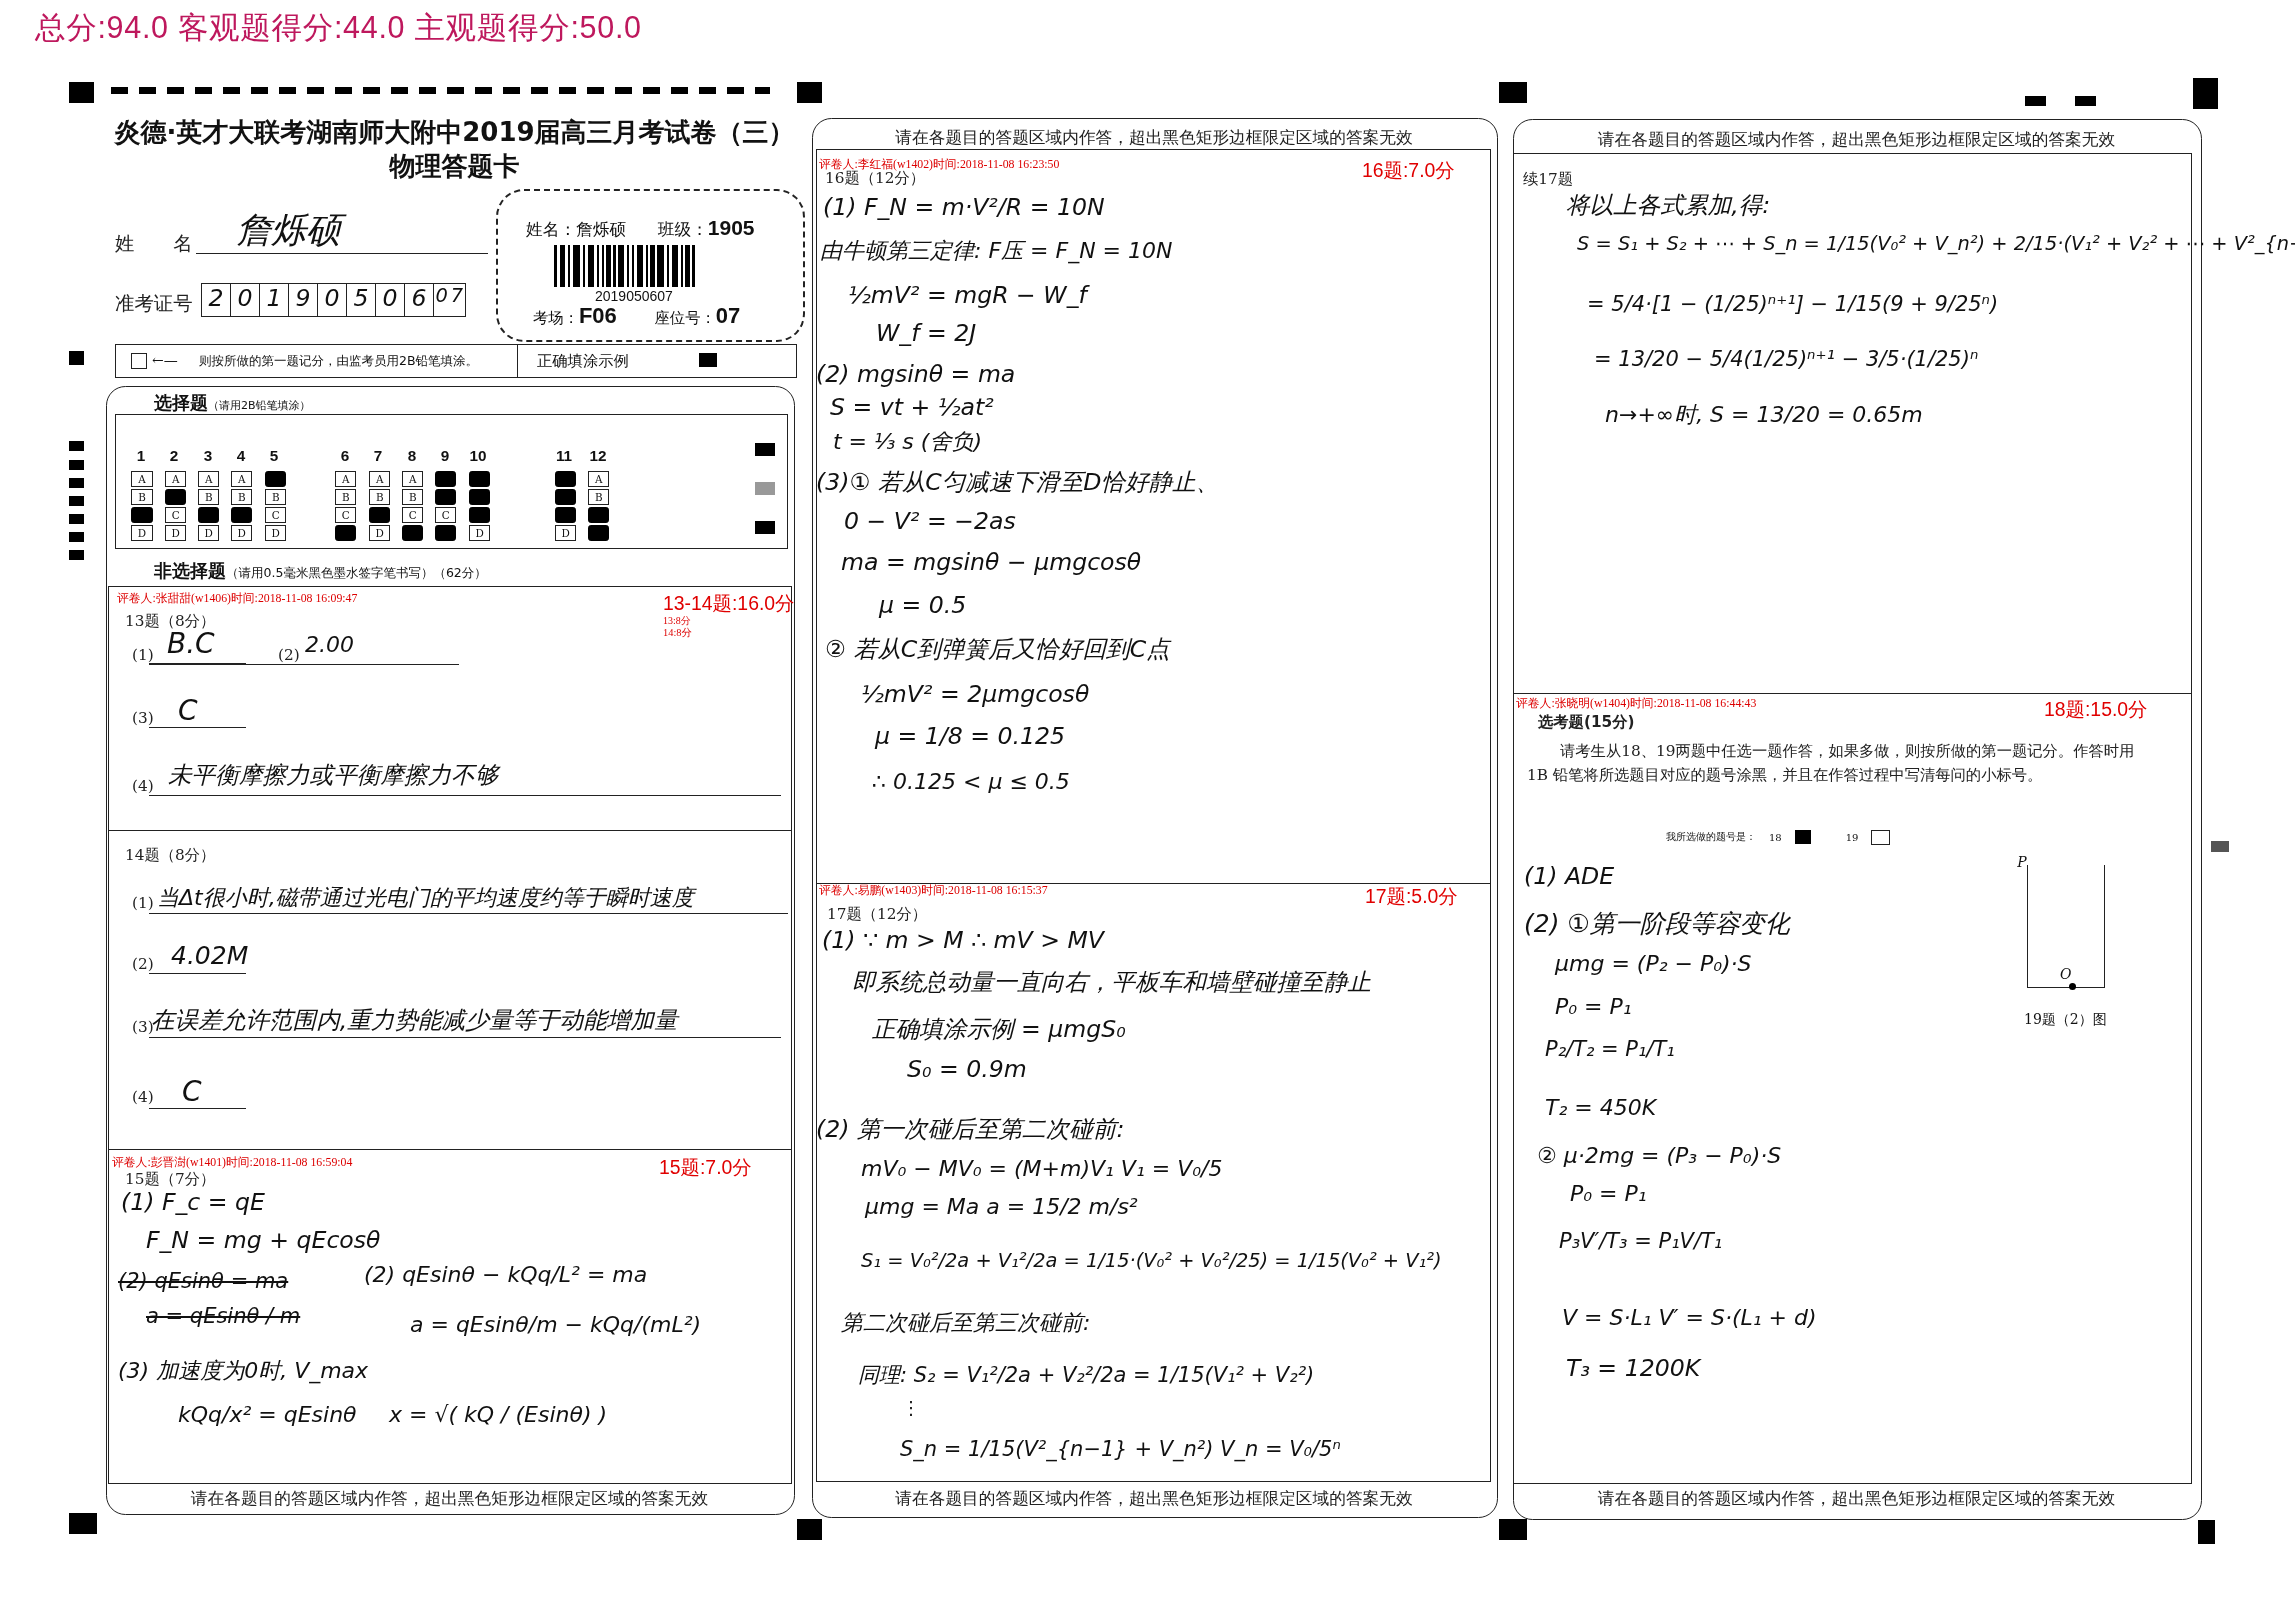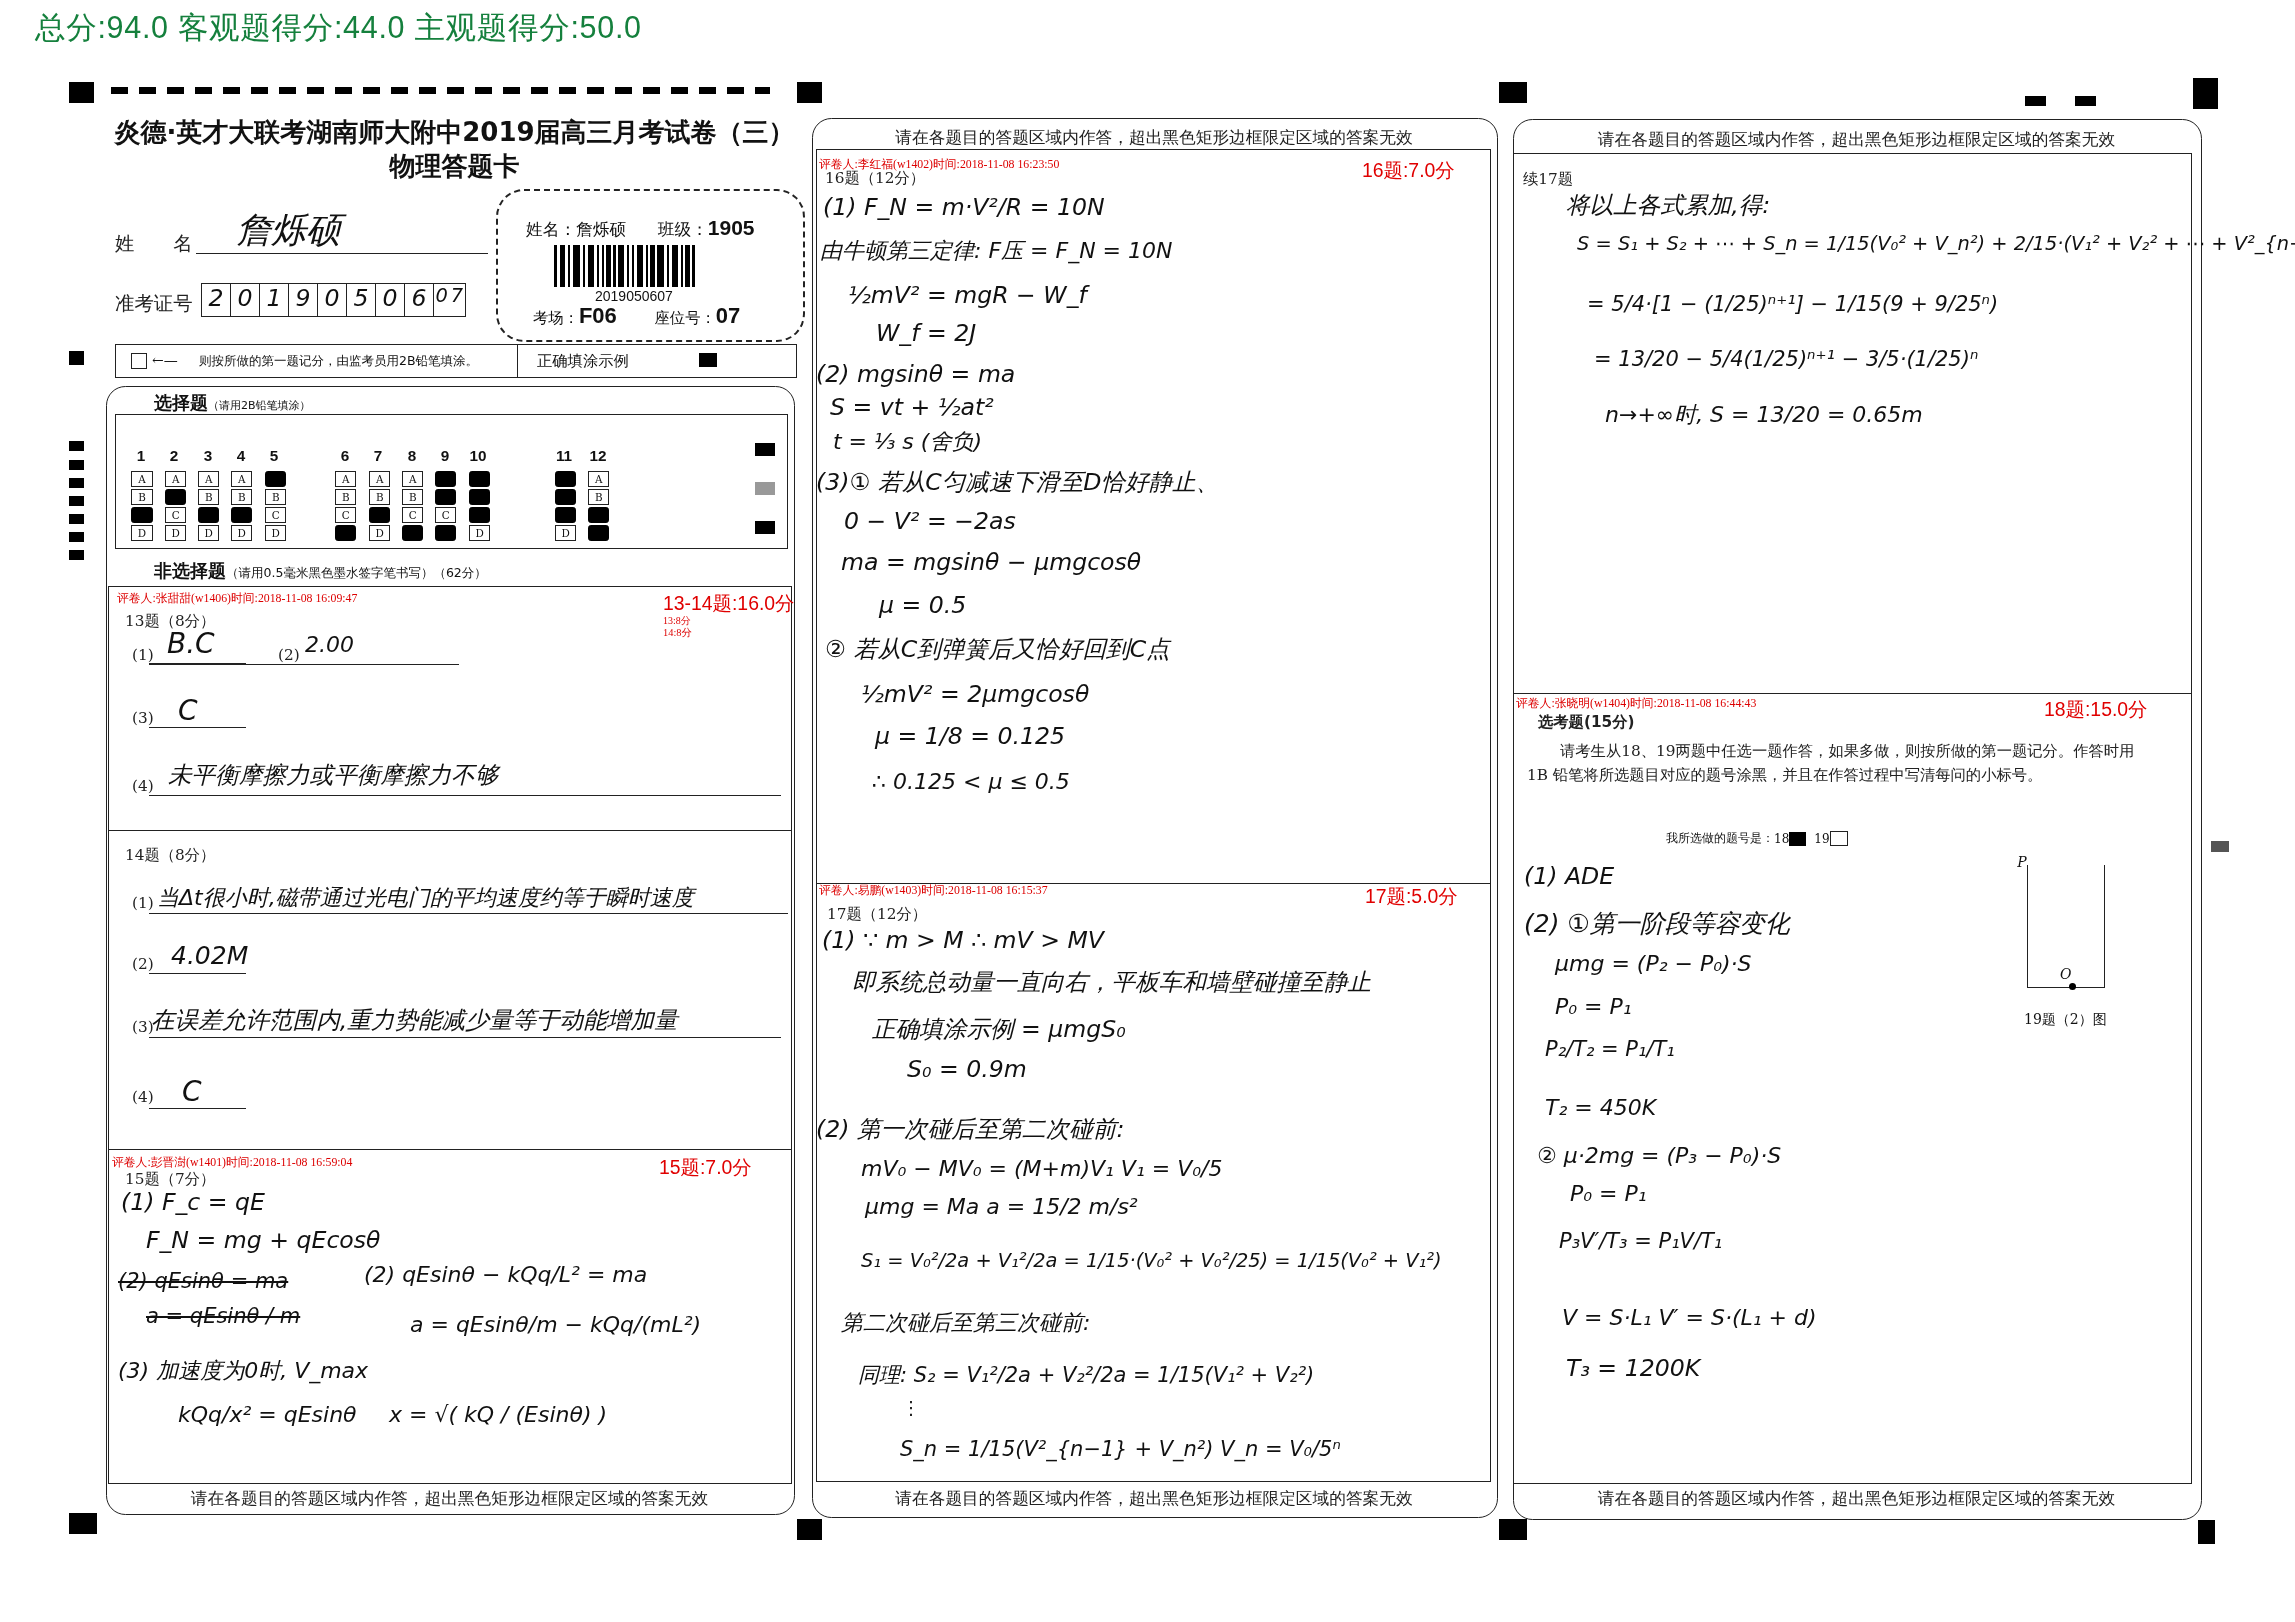--- a/index.html
+++ b/index.html
@@ -1,18 +1,18 @@
 <!DOCTYPE html>
 <html style="font-size:11px"><head>
 <meta charset="utf-8">
 <style>
   html,body{margin:0;padding:0;background:#fff;}
   body{width:2295px;height:1623px;position:relative;overflow:hidden;font-family:"DejaVu Serif","Liberation Serif",serif;color:#111;}
   .abs{position:absolute;}
-  .red{color:#15803d;font-family:"Liberation Sans","DejaVu Sans",sans-serif;}
+  .red{color:#be185d;font-family:"Liberation Sans","DejaVu Sans",sans-serif;}
   .score-total{left:35px;top:8.3px;font-size:30.5px;letter-spacing:0.7px;}
   .mark{position:absolute;background:#000;}
   .hw{font-family:"DejaVu Sans","Liberation Sans",sans-serif;font-style:italic;color:#111;}
   .panel{position:absolute;border:1.4px solid #222;border-radius:19.4px;}
   .panel-note{position:absolute;left:0;right:0;text-align:center;font-size:16.7px;color:#222;}
   .box{position:absolute;border:1.4px solid #222;background:#fff;}
   .grader{position:absolute;font-size:11.8px;color:#d00;font-family:Liberation Serif, serif;white-space:nowrap;}
   .qscore{position:absolute;font-size:19.4px;color:#e00000;font-family:"Liberation Sans","DejaVu Sans",sans-serif;white-space:nowrap;}
   .qtitle{position:absolute;font-size:15.3px;color:#222;white-space:nowrap;}
   .line{position:absolute;white-space:nowrap;font-size:23.6px;}
@@ -297,21 +297,21 @@
 <div class="line hw" style="left:1577px;top:232px;font-size:19.4px">S = S₁ + S₂ + ⋯ + S_n = 1/15(V₀² + V_n²) + 2/15·(V₁² + V₂² + ⋯ + V²_{n−1})</div>
 <div class="line hw" style="left:1587px;top:292px;font-size:21px">= 5/4·[1 − (1/25)ⁿ⁺¹] − 1/15(9 + 9/25ⁿ)</div>
 <div class="line hw" style="left:1594px;top:347px;font-size:21px">= 13/20 − 5/4(1/25)ⁿ⁺¹ − 3/5·(1/25)ⁿ</div>
 <div class="line hw" style="left:1605px;top:400px;font-size:22px">n→+∞时, S = 13/20 = 0.65m</div>
 
 <div class="box" style="left:1513px;top:693px;width:677px;height:789px"></div>
 <div class="grader" style="left:1516px;top:696px">评卷人:张晓明(w1404)时间:2018-11-08 16:44:43</div>
 <div class="qscore" style="left:2044px;top:696px">18题:15.0分</div>
 <div class="qtitle" style="left:1538px;top:712px;font-weight:bold;font-family:'DejaVu Sans',sans-serif">选考题(15分)</div>
 <div class="abs" style="left:1527px;top:740px;width:611px;font-size:15.3px;line-height:23.6px;text-indent:33px;color:#222">请考生从18、19两题中任选一题作答，如果多做，则按所做的第一题记分。作答时用 1B 铅笔将所选题目对应的题号涂黑，并且在作答过程中写清每问的小标号。</div>
-<div class="abs" style="left:1666px;top:830px;font-size:12px;white-space:nowrap;display:flex;align-items:center;gap:0">
+<div class="abs" style="left:1666px;top:830px;font-size:10px;white-space:nowrap;display:flex;align-items:center;gap:13px">
   <span>我所选做的题号是：</span>
   <span>18</span>
   <span style="display:inline-block;width:16.7px;height:14px;background:#000"></span>
   <span style="width:8.3px"></span>
   <span>19</span>
   <span style="display:inline-block;width:16.7px;height:12.5px;border:1.4px solid #222"></span>
 </div>
 
 <div class="abs" style="left:2027px;top:858px;width:104px;height:132px">
   <div class="abs" style="left:-9.7px;top:-4.2px;font-size:14px;font-style:italic">P</div>

